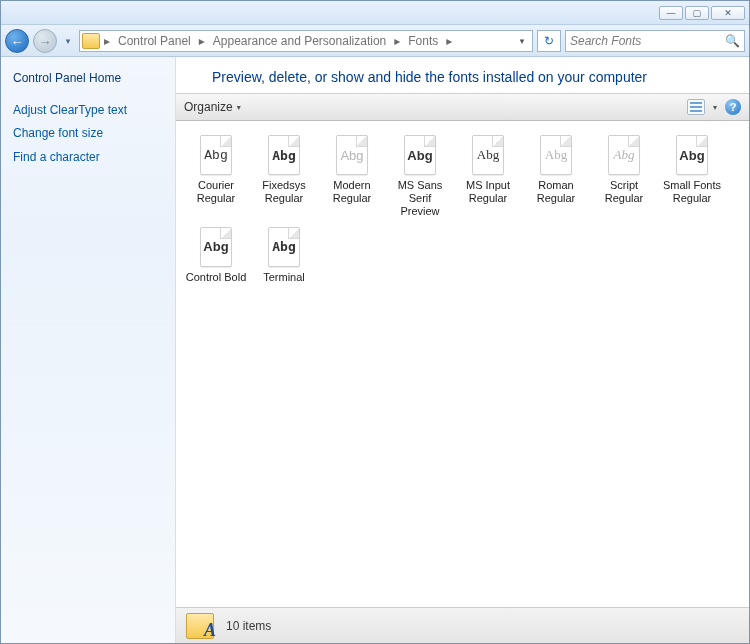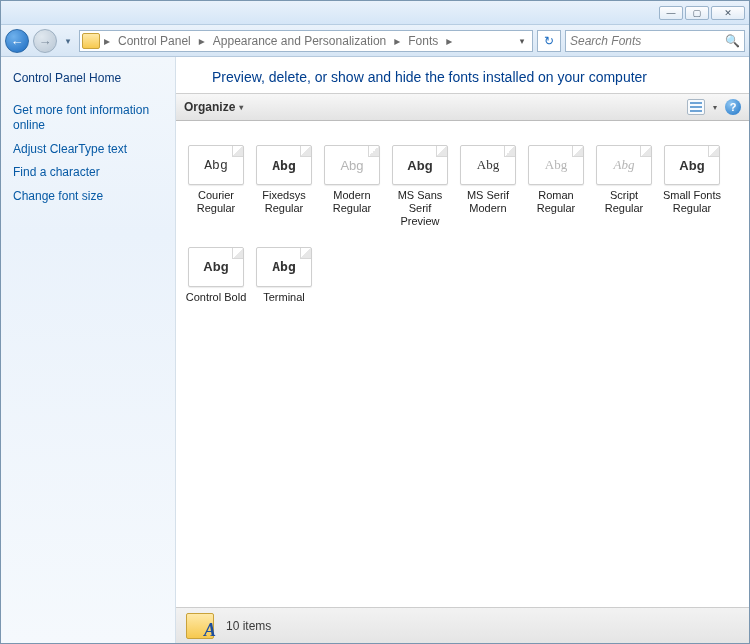--- a/index.html
+++ b/index.html
@@ -131,21 +131,21 @@
 .toolbar {
   height: 28px;
   background: linear-gradient(#f7f7f7,#e3e3e3);
   border-top: 1px solid #cfcfcf;
   border-bottom: 1px solid #bcbcbc;
   display:flex; align-items:center;
   padding: 0 8px;
   font-size:12px;
   color:#333;
 }
-.toolbar .org { display:flex; align-items:center; gap:4px; cursor:pointer;font-weight:bold; }
+.toolbar .org { display:flex; align-items:center; gap:4px; cursor:pointer; }
 .toolbar .org .dd { font-size:8px; color:#555; }
 .toolbar .right { margin-left:auto; display:flex; gap:8px; align-items:center; }
 .view-btn { width:18px; height:16px; border:1px solid #a9b8c6; background:#f8fbfe; border-radius:2px; position:relative; }
 .view-btn::before { content:""; position:absolute; inset:2px; background:
   repeating-linear-gradient(#6fa4d6 0 2px, transparent 2px 4px); }
 .help-btn { width:16px; height:16px; border-radius:50%; background: radial-gradient(circle at 35% 30%, #8fc6f2, #1f74c6); color:#fff; font-size:11px; text-align:center; line-height:16px; font-weight:bold; }
 
 .grid {
   flex:1;
   overflow:auto;
@@ -154,22 +154,22 @@
   gap: 4px 4px;
 }
 .tile {
   width: 64px;
   text-align:center;
   font-size:11px;
   color:#222;
   cursor:pointer;
 }
 .tile .thumb {
-  width: 56px; height: 40px;
-  margin: 14px auto 4px auto;
+  width: 32px; height: 40px;
+  margin: 4px auto 4px auto;
   background:#fff;
   border: 1px solid #cfcfcf;
   border-radius: 2px;
   position:relative;
   box-shadow: 0 1px 1px rgba(0,0,0,0.08);
 }
 .tile .thumb::before {
   content:"";
   position:absolute;
   top:0; right:0;
@@ -246,24 +246,23 @@
     <div class="searchbar">
       <span>Search Fonts</span>
       <span class="mag">🔍</span>
     </div>
   </div>
 
   <div class="body">
 
     <div class="sidebar">
       <a class="home">Control Panel Home</a>
-      <a>Get more font information online</a>
       <a>Adjust ClearType text</a>
+      <a>Change font size</a>
       <a>Find a character</a>
-      <a>Change font size</a>
       <div class="spacer"></div>
     </div>
 
     <div class="main">
       <div class="heading">Preview, delete, or show and hide the fonts installed on your computer</div>
 
       <div class="toolbar">
         <div class="org">
           <span>Organize</span>
           <span class="dd">▾</span>
@@ -297,21 +296,21 @@
           <div class="tile">
             <div class="thumb">
               <div class="abg" style="font-family:Arial,sans-serif;font-weight:bold;">Abg</div>
             </div>
             <div class="name">MS Sans Serif Preview</div>
           </div>
           <div class="tile">
             <div class="thumb">
               <div class="abg" style="font-family:'Times New Roman',serif;">Abg</div>
             </div>
-            <div class="name">MS Serif Modern</div>
+            <div class="name">MS Input Regular</div>
           </div>
           <div class="tile dimmed">
             <div class="thumb">
               <div class="abg" style="font-family:'Times New Roman',serif;">Abg</div>
             </div>
             <div class="name">Roman Regular</div>
           </div>
           <div class="tile dimmed">
             <div class="thumb">
               <div class="abg" style="font-family:cursive;font-style:italic;">Abg</div>

